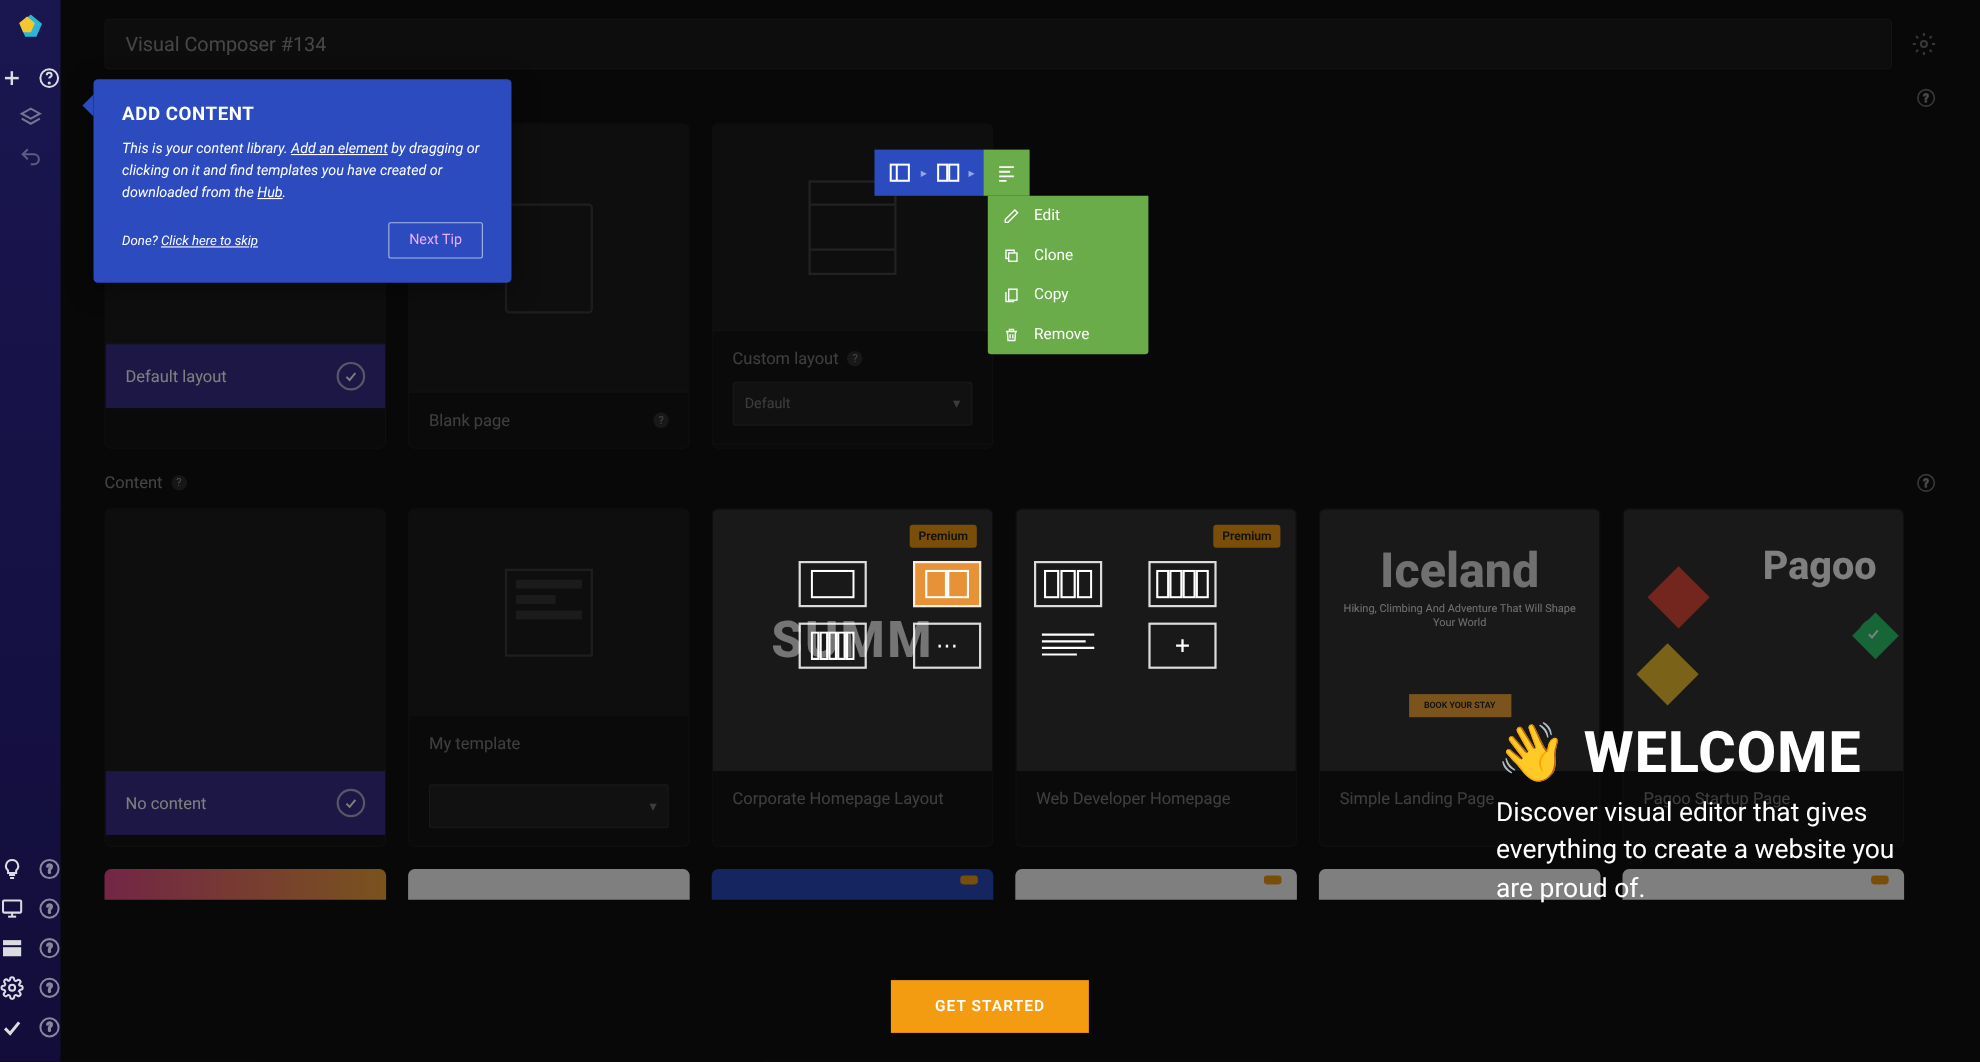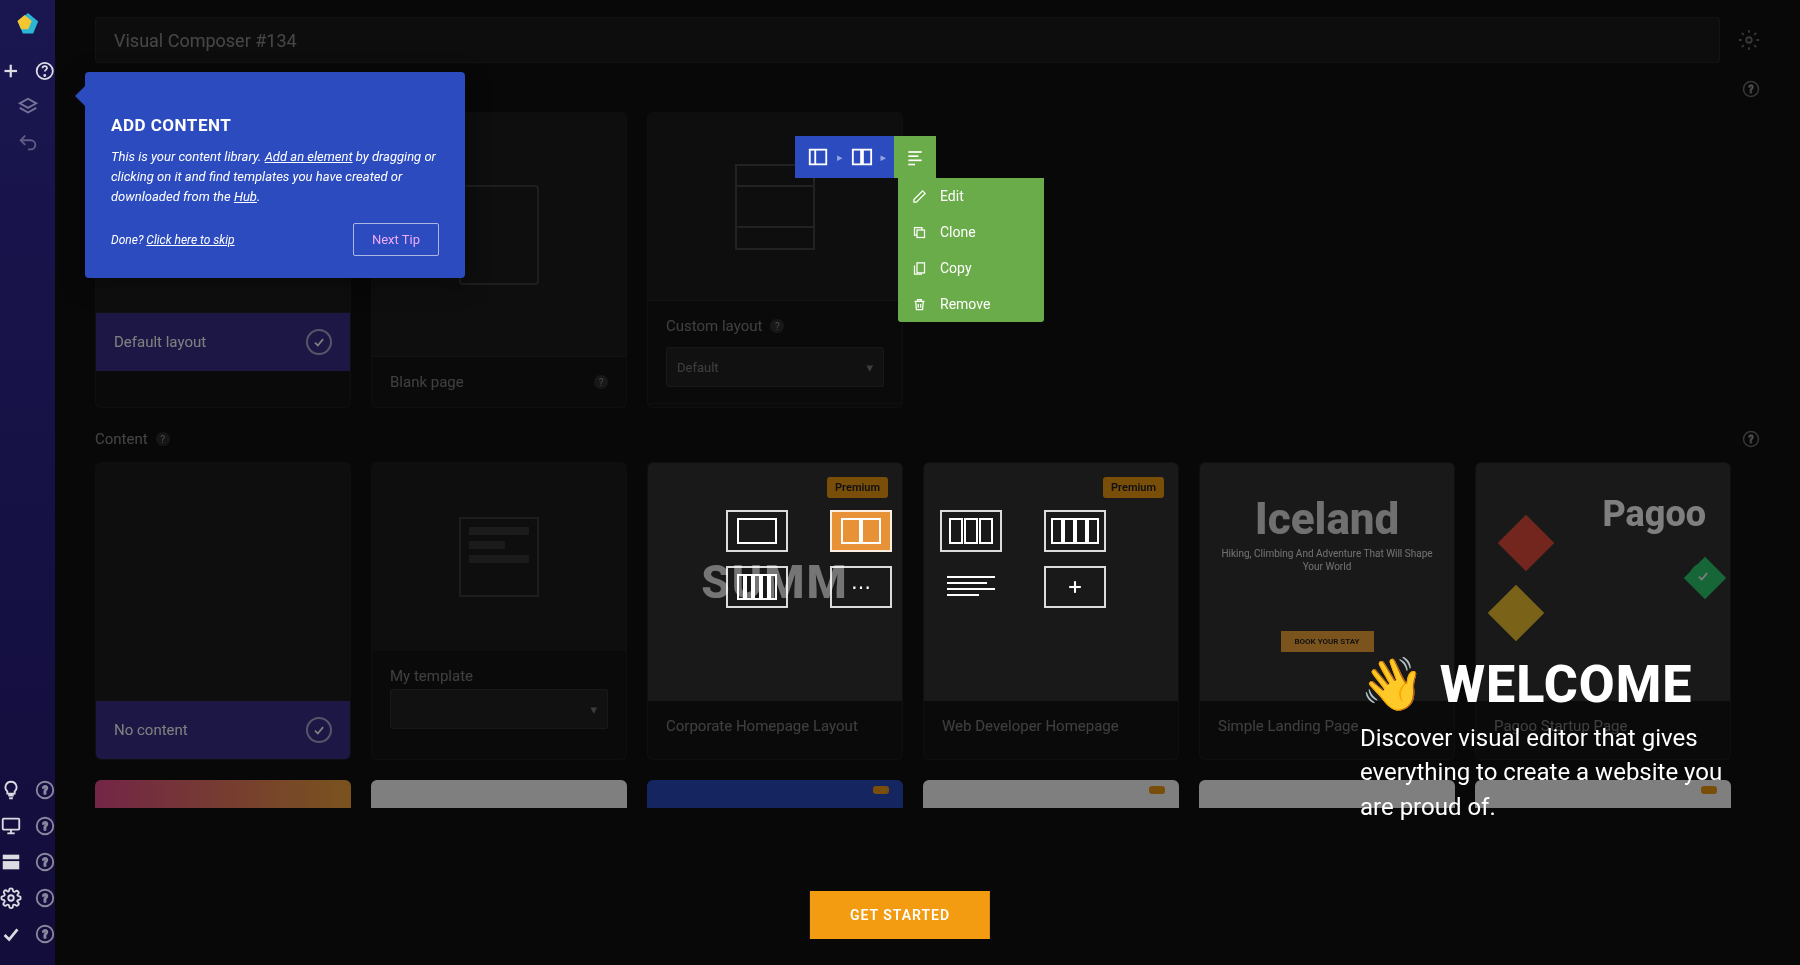--- a/index.html
+++ b/index.html
@@ -64,21 +64,21 @@
 .thumb-summer { background: linear-gradient(135deg, #e74c3c, #c0392b); }
 .thumb-green { background: linear-gradient(135deg, #0a7a3a, #0d9447); }
 .thumb-iceland { background: linear-gradient(180deg, #d4e8f0 0%, #a8c5d5 60%, #4a5560 100%); }
 .thumb-pagoo { background: linear-gradient(135deg, #2e5fd9, #1a3fa8); }
 
 .premium-badge { position: absolute; top: 14px; right: 14px; background: #f39c12; color: #222; font-size: 11px; font-weight: 600; padding: 4px 8px; border-radius: 3px; }
 
 
 .tip-popup { position: absolute; left: 85px; top: 72px; width: 380px; background: #2b4bbf; color: #fff; border-radius: 4px; padding: 22px 26px; z-index: 100; box-shadow: 0 6px 24px rgba(0,0,0,0.4); }
 .tip-popup::before { content: ""; position: absolute; left: -10px; top: 14px; border: 10px solid transparent; border-right-color: #2b4bbf; border-left: none; }
-.tip-popup h3 { font-size: 17px; font-weight: 700; letter-spacing: 0.5px; margin-bottom: 12px; margin-top: 21px; }
+.tip-popup h3 { font-size: 17px; font-weight: 700; letter-spacing: 0.5px; margin-bottom: 12px; }
 .tip-popup p { font-size: 13px; font-style: italic; line-height: 1.55; margin-bottom: 16px; }
 .tip-popup a { color: #fff; text-decoration: underline; }
 .tip-popup .tip-footer { display: flex; justify-content: space-between; align-items: center; }
 .tip-popup .done-skip { font-size: 12px; font-style: italic; }
 .tip-popup .next-btn { border: 1px solid rgba(255,255,255,0.6); background: transparent; color: #f0abfc; padding: 8px 18px; font-size: 13px; cursor: pointer; border-radius: 2px; }
 
 
 .elem-toolbar { position: absolute; left: 795px; top: 136px; display: flex; z-index: 60; }
 .elem-toolbar .tb-blue { background: #2b4bbf; display: flex; align-items: center; height: 42px; padding: 0 6px; }
 .elem-toolbar .tb-blue .tb-icon { width: 30px; height: 30px; margin: 0 2px; display: flex; align-items: center; justify-content: center; color: #fff; }
@@ -327,21 +327,21 @@
       </div>
 
       <div class="tcard">
         <div class="timg" style="background:rgba(255,255,255,0.03);height:188px">
             <div class="my-template-icon">
               <div class="ln"></div>
               <div class="ln short"></div>
               <div class="ln"></div>
             </div>
           </div>
-        <div class="tfooter" style="display:flex;flex-direction:column;gap:4px;align-items:stretch">
+        <div class="tfooter" style="display:flex;flex-direction:column;gap:28px;align-items:stretch">
           <span>My template</span>
           <div class="select-box">
             <span></span>
               <span>▾</span>
           </div>
         </div>
       </div>
 
       <div class="tcard">
         <div class="timg thumb-summer">

